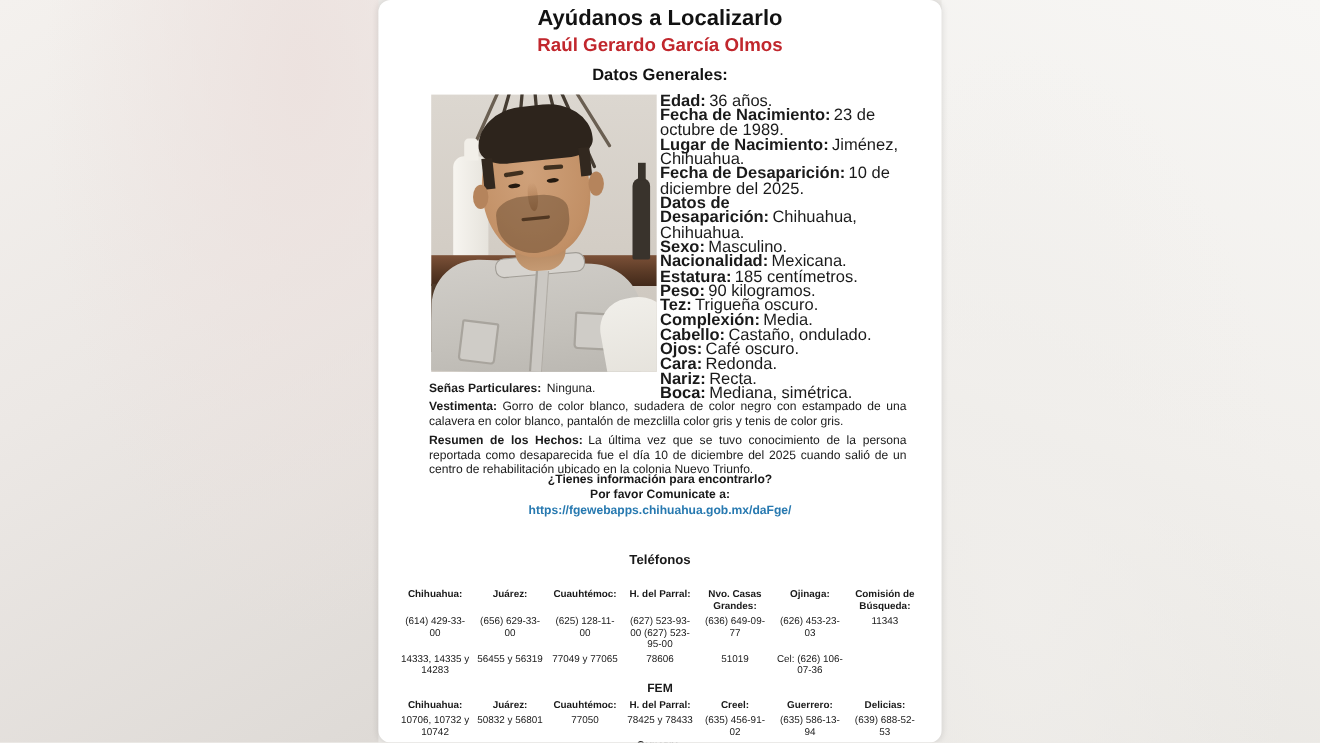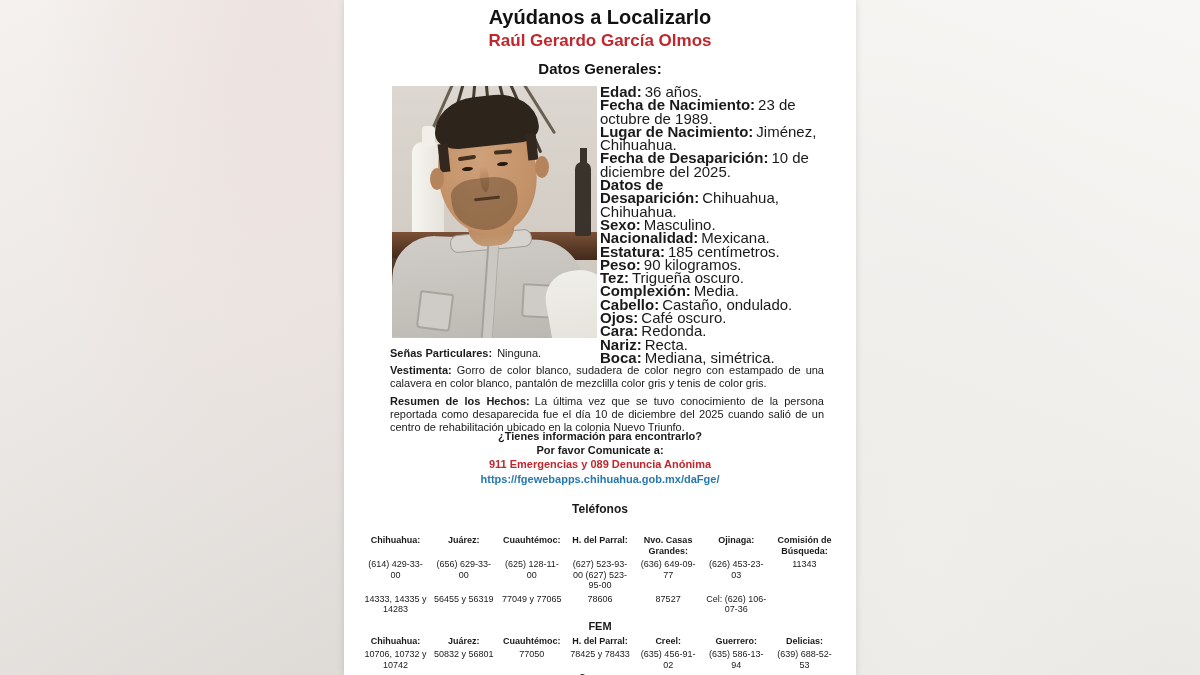--- a/index.html
+++ b/index.html
@@ -17,20 +17,21 @@
   .backdrop-right{
     position:absolute;left:856px;top:0;width:344px;height:675px;
     background:
       radial-gradient(ellipse at 20% 80%, rgba(240,238,235,.9), rgba(240,238,235,0) 65%),
       linear-gradient(200deg,#f7f6f4 0%,#f1efec 55%,#e8e6e2 100%);
   }
   
   .poster{
     position:absolute;left:344px;top:0;width:512px;height:675px;background:#ffffff;
     box-shadow:0 0 7px rgba(0,0,0,.12);
+    border-radius:11px;
   }
   .p-header{position:absolute;top:6px;left:0;width:100%;text-align:center;}
   .title{font-size:20px;font-weight:bold;color:#121212;}
   .name{font-size:17px;font-weight:bold;color:#c1272d;margin-top:2px;}
   .datos-heading{font-size:15px;font-weight:bold;color:#121212;margin-top:9px;}
 
   
   .photo{position:absolute;left:48px;top:86px;width:205px;height:252px;overflow:hidden;
     background:linear-gradient(180deg,#dcd7d0 0%,#d3cdc5 55%,#c9c3bb 100%);}
   .photo *{position:absolute;}
@@ -191,21 +192,20 @@
     <div class="field"><b>Boca:</b><span>Mediana, simétrica.</span></div>
   </div>
 
   <div class="sec sec-senas"><b>Señas Particulares:</b><span>Ninguna.</span></div>
   <div class="sec sec-vest"><b>Vestimenta:</b><span>Gorro de color blanco, sudadera de color negro con estampado de una calavera en color blanco, pantalón de mezclilla color gris y tenis de color gris.</span></div>
   <div class="sec sec-resumen"><b>Resumen de los Hechos:</b><span>La última vez que se tuvo conocimiento de la persona reportada como desaparecida fue el día 10 de diciembre del 2025 cuando salió de un centro de rehabilitación ubicado en la colonia Nuevo Triunfo.</span></div>
 
   <div class="contact">
     <div>¿Tienes información para encontrarlo?</div>
     <div>Por favor Comunicate a:</div>
-    <div class="red">911 Emergencias y 089 Denuncia Anónima</div>
     <div class="blue">https://fgewebapps.chihuahua.gob.mx/daFge/</div>
   </div>
 
   <div class="telsec">
     <div class="tel-heading">
       <div class="rule"></div>
       <div class="txt">Teléfonos</div>
       <div class="rule"></div>
     </div>
 
@@ -227,21 +227,21 @@
       <div class="cell">(636) 649-09-77</div>
       <div class="cell">(626) 453-23-03</div>
       <div class="cell">11343</div>
     </div>
 
     <div class="grid g-row2">
       <div class="cell">14333, 14335 y 14283</div>
       <div class="cell">56455 y 56319</div>
       <div class="cell">77049 y 77065</div>
       <div class="cell">78606</div>
-      <div class="cell">87527</div>
+      <div class="cell">51019</div>
       <div class="cell">Cel: (626) 106-07-36</div>
       <div class="cell"></div>
     </div>
 
     <div class="fem-title">FEM</div>
 
     <div class="grid g-fem-headers">
       <div class="cell hdr">Chihuahua:</div>
       <div class="cell hdr">Juárez:</div>
       <div class="cell hdr">Cuauhtémoc:</div>

